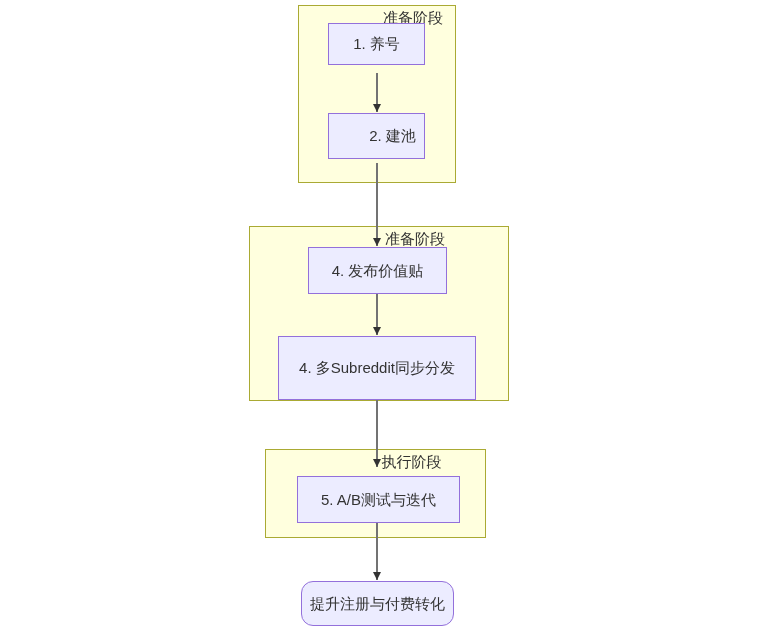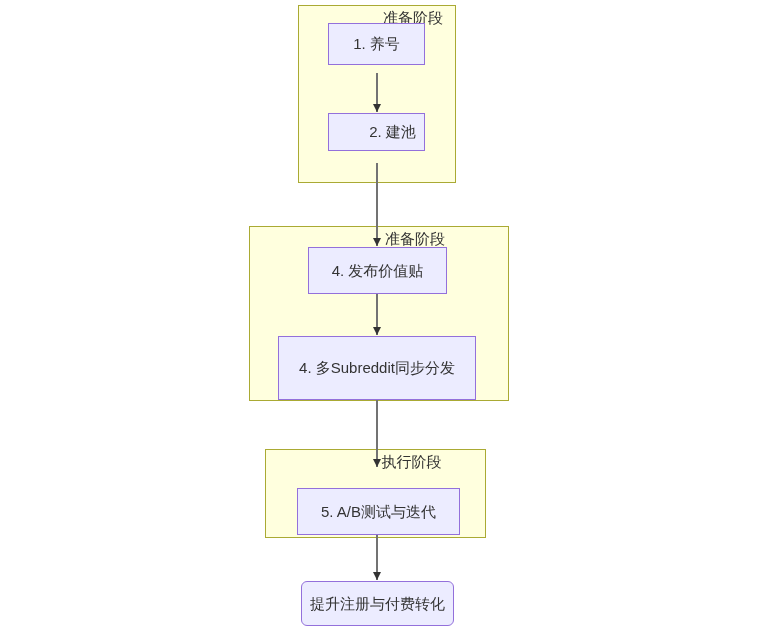--- a/index.html
+++ b/index.html
@@ -51,32 +51,32 @@
     display: flex;
     align-items: center;
     justify-content: center;
     font-size: 15px;
     line-height: 18px;
     color: #333333;
     white-space: nowrap;
     z-index: 3;
   }
   .node.rounded {
-    border-radius: 6px;
+    border-radius: 12px;
   }
   
   .cluster-prep { left: 298px; top: 5px;   width: 158px; height: 178px; }
   .cluster-exec { left: 249px; top: 226px; width: 260px; height: 175px; }
   .cluster-opt  { left: 265px; top: 449px; width: 221px; height: 89px;  }
   
   .node-1 { left: 328px; top: 23px;  width: 97px;  height: 42px; }
-  .node-2 { left: 328px; top: 113px; width: 97px;  height: 38px; padding-left: 32px; }
+  .node-2 { left: 328px; top: 113px; width: 97px;  height: 46px; padding-left: 32px; }
   .node-3 { left: 308px; top: 247px; width: 139px; height: 47px; }
   .node-4 { left: 278px; top: 336px; width: 198px; height: 64px; }
-  .node-5 { left: 297px; top: 488px; width: 163px; height: 47px; }
+  .node-5 { left: 297px; top: 476px; width: 163px; height: 47px; }
   .node-6 { left: 301px; top: 581px; width: 153px; height: 45px; }
 </style>
 </head>
 <body>
 
 <div class="stage">
 
   <div class="cluster cluster-prep">
     <div class="cluster-title">准备阶段</div>
   </div>

